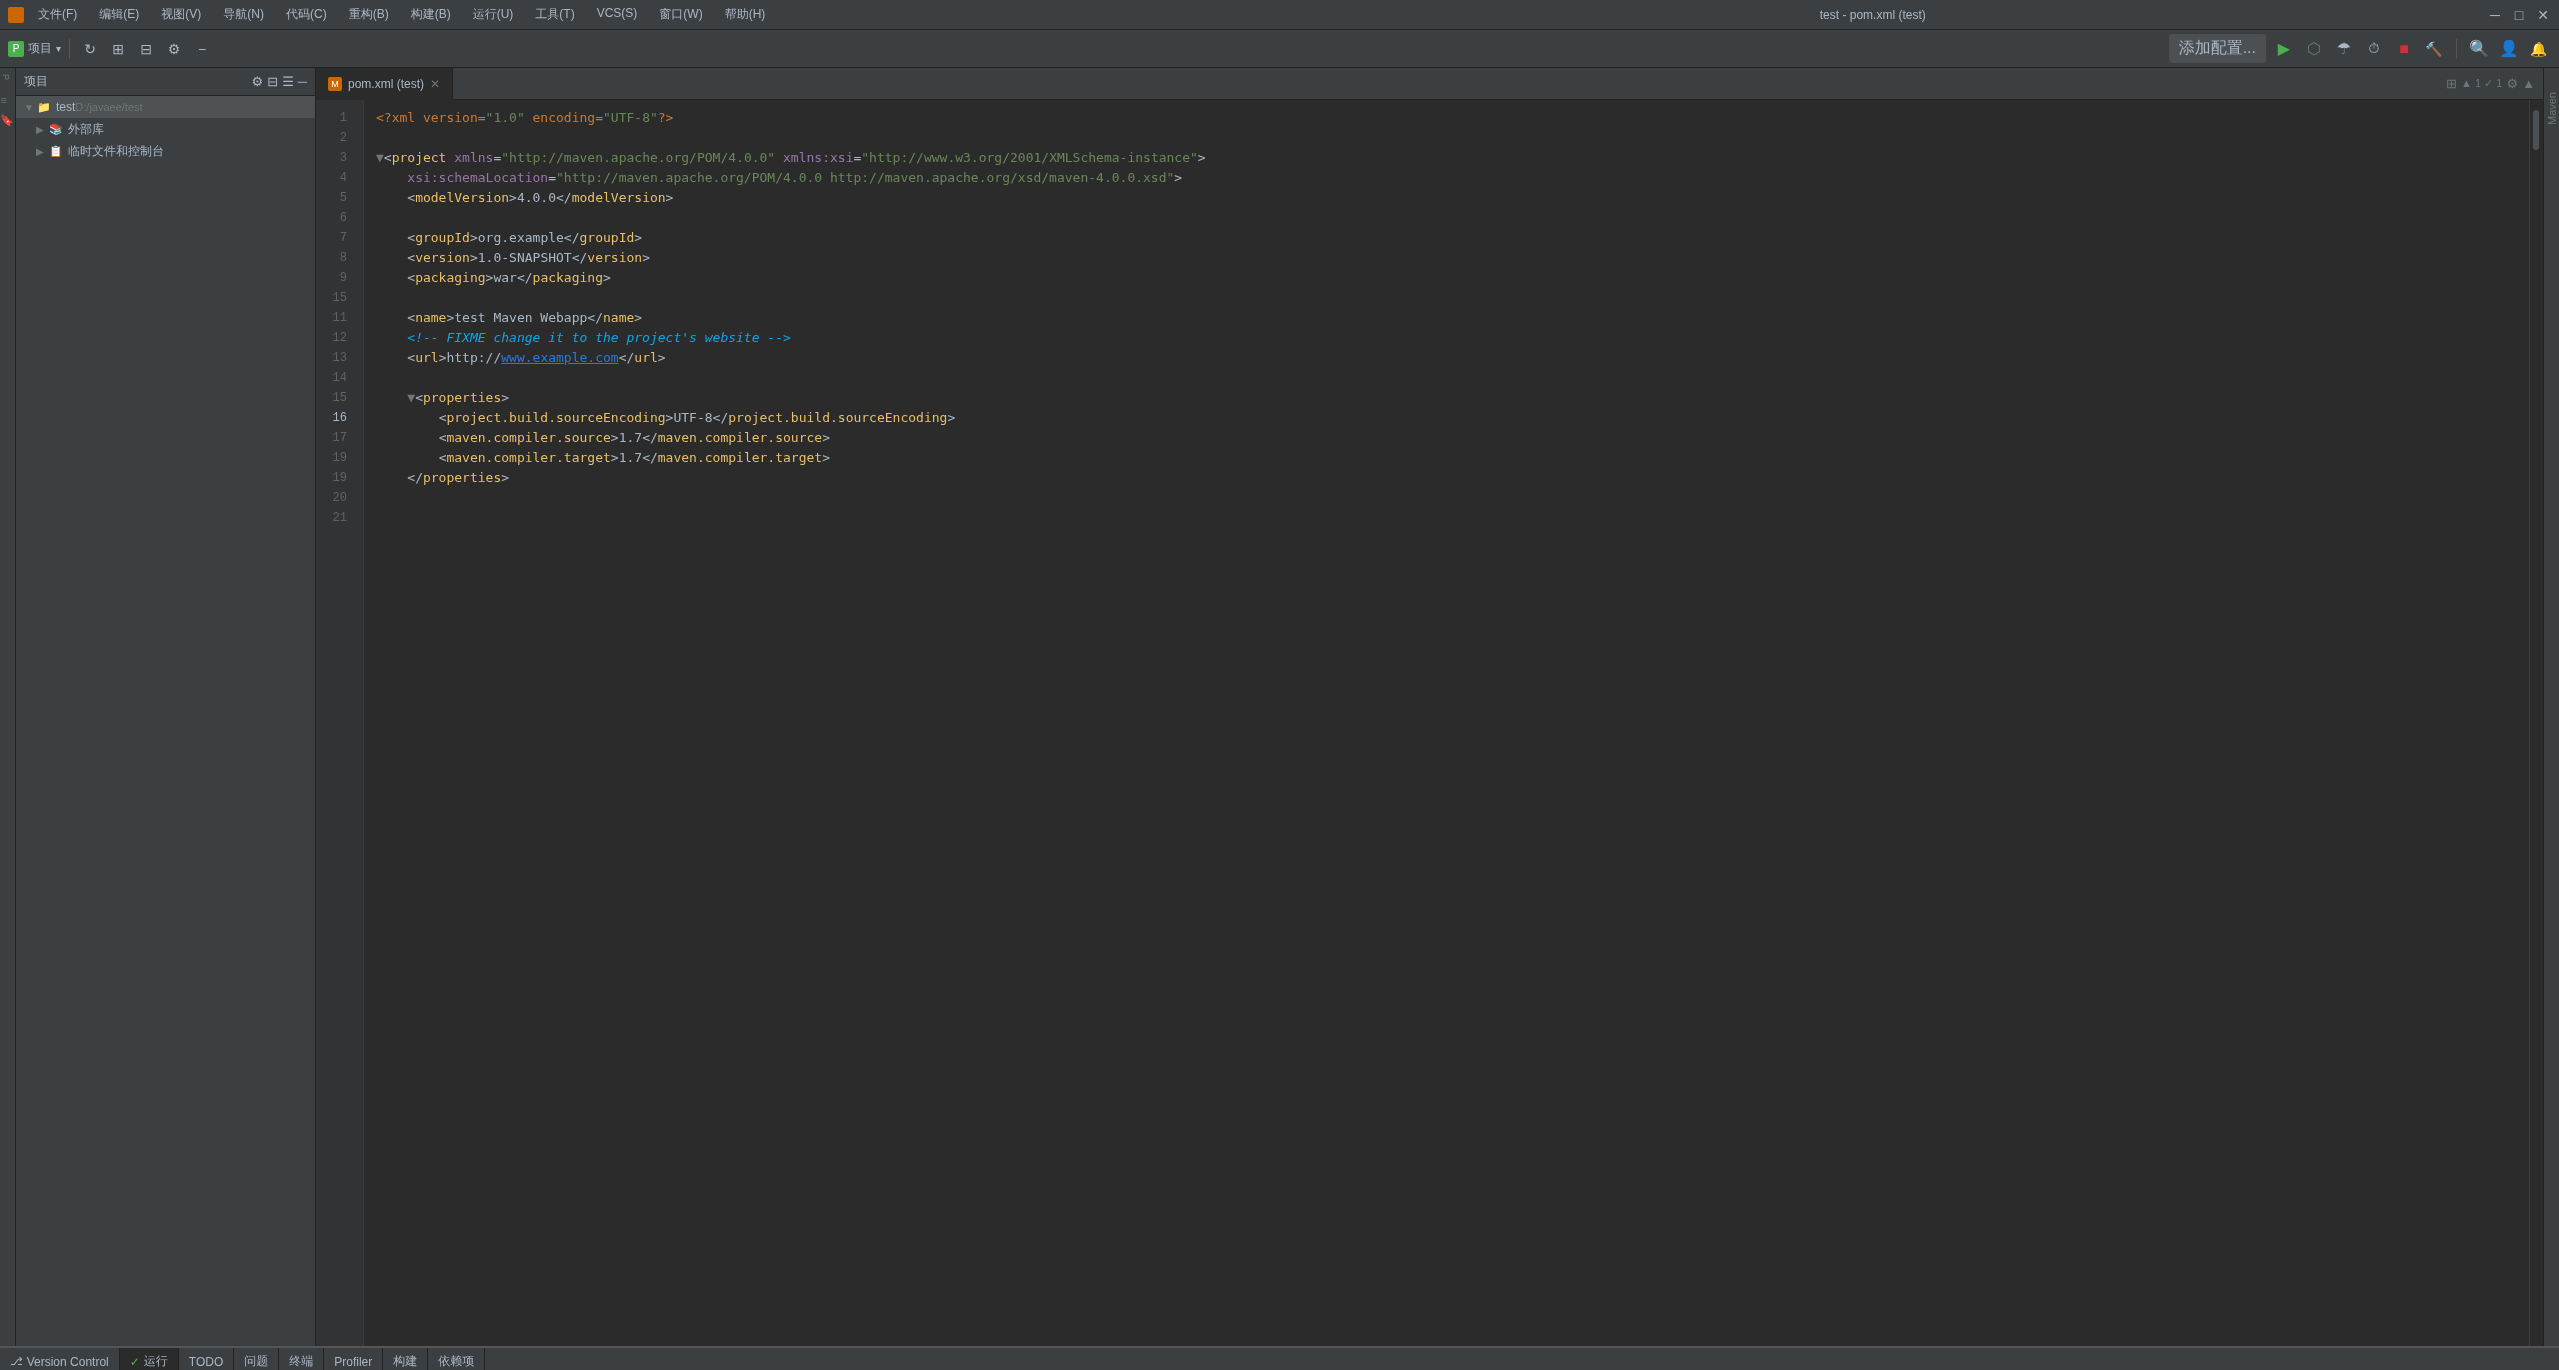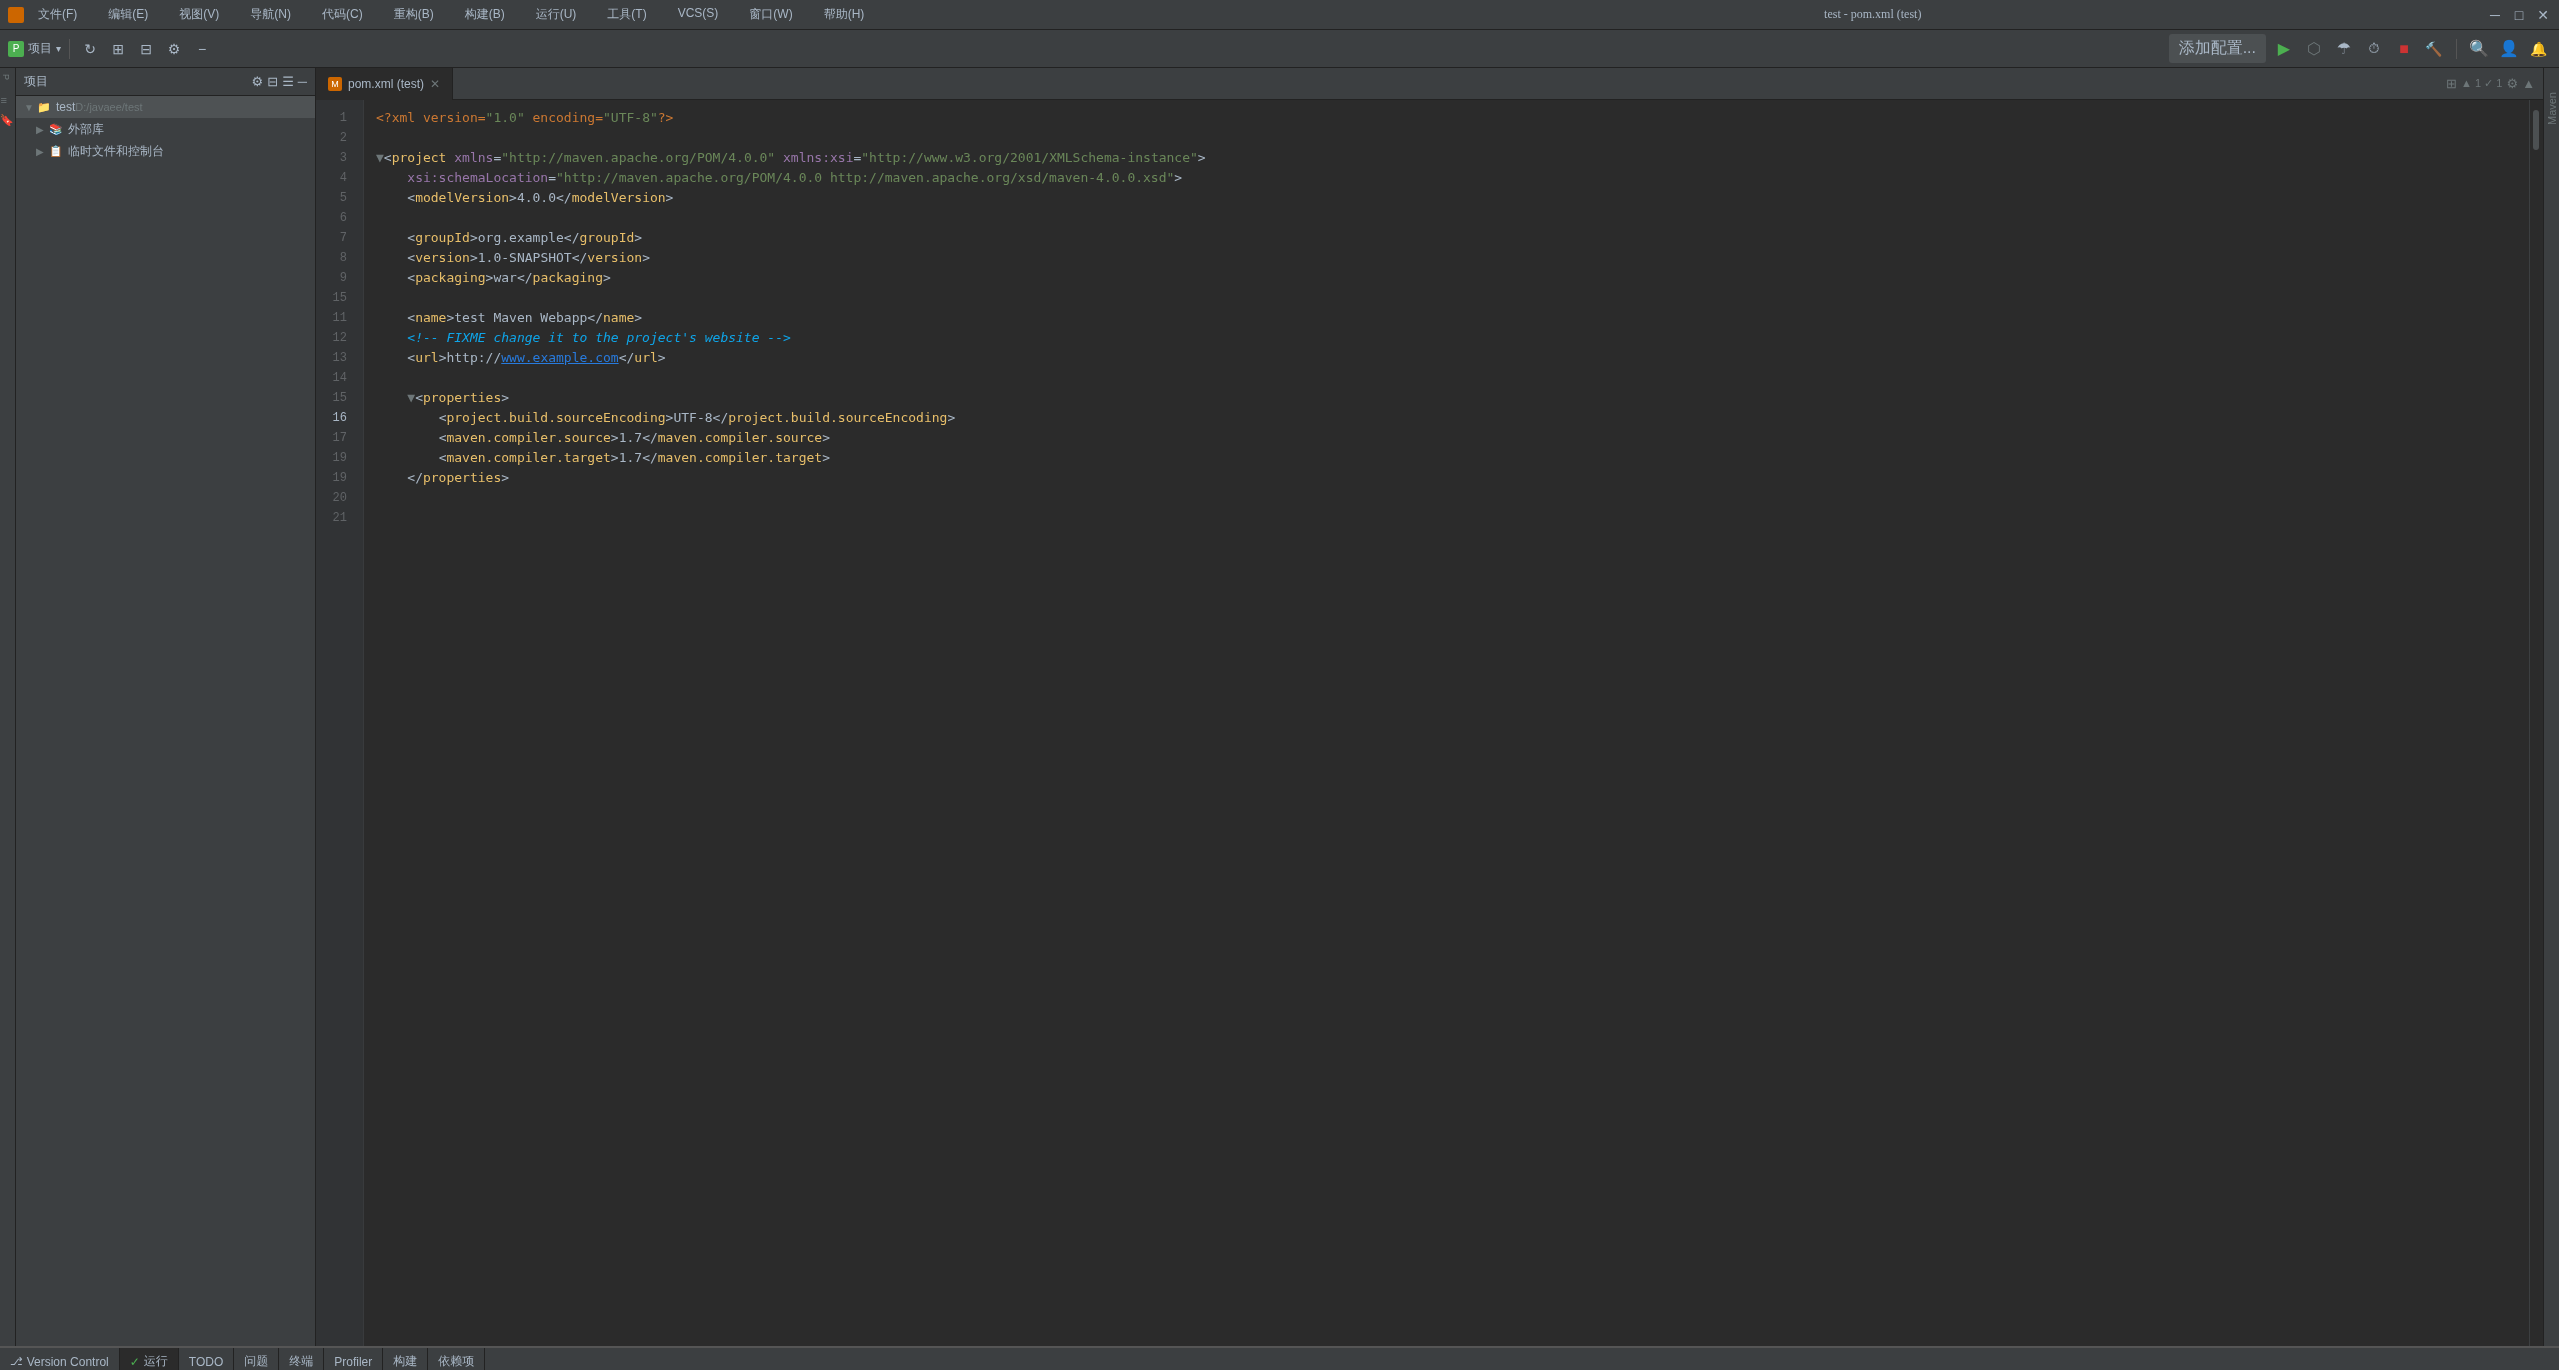--- a/index.html
+++ b/index.html
@@ -4,23 +4,23 @@
   <style>
     * { margin: 0; padding: 0; box-sizing: border-box; }
     body { font-family: 'Microsoft YaHei', 'SimHei', sans-serif; font-size: 12px; background: #2b2b2b; color: #a9b7c6; width: 2559px; height: 1370px; overflow: hidden; }
 
     
     #titlebar {
       display: flex; align-items: center; background: #3c3f41; height: 30px;
       padding: 0 8px; border-bottom: 1px solid #222;
     }
     #titlebar .app-icon { width: 16px; height: 16px; background: #cc6600; border-radius: 2px; margin-right: 6px; flex-shrink: 0; }
-    #titlebar .menu-items { display: flex; gap: 15px; flex: 1; }
+    #titlebar .menu-items { display: flex; gap: 6px; flex: 1; }
     #titlebar .menu-item { padding: 2px 8px; color: #a9b7c6; font-size: 12px; cursor: pointer; border-radius: 3px; }
-    #titlebar .title { flex: 1; text-align: center; color: #a9b7c6; font-size: 12px; font-family: Liberation Serif, serif; }
+    #titlebar .title { flex: 1; text-align: center; color: #a9b7c6; font-size: 12px; }
     #titlebar .win-controls { display: flex; gap: 8px; }
     #titlebar .win-btn { width: 16px; height: 16px; display: flex; align-items: center; justify-content: center; color: #a9b7c6; cursor: pointer; font-size: 14px; }
 
     
     #toolbar {
       display: flex; align-items: center; background: #3c3f41; height: 38px;
       padding: 0 8px; gap: 4px; border-bottom: 1px solid #222;
     }
     #toolbar .toolbar-sep { width: 1px; height: 20px; background: #555; margin: 0 4px; }
     #toolbar .toolbar-btn { width: 24px; height: 24px; display: flex; align-items: center; justify-content: center; color: #a9b7c6; cursor: pointer; border-radius: 3px; font-size: 14px; }

